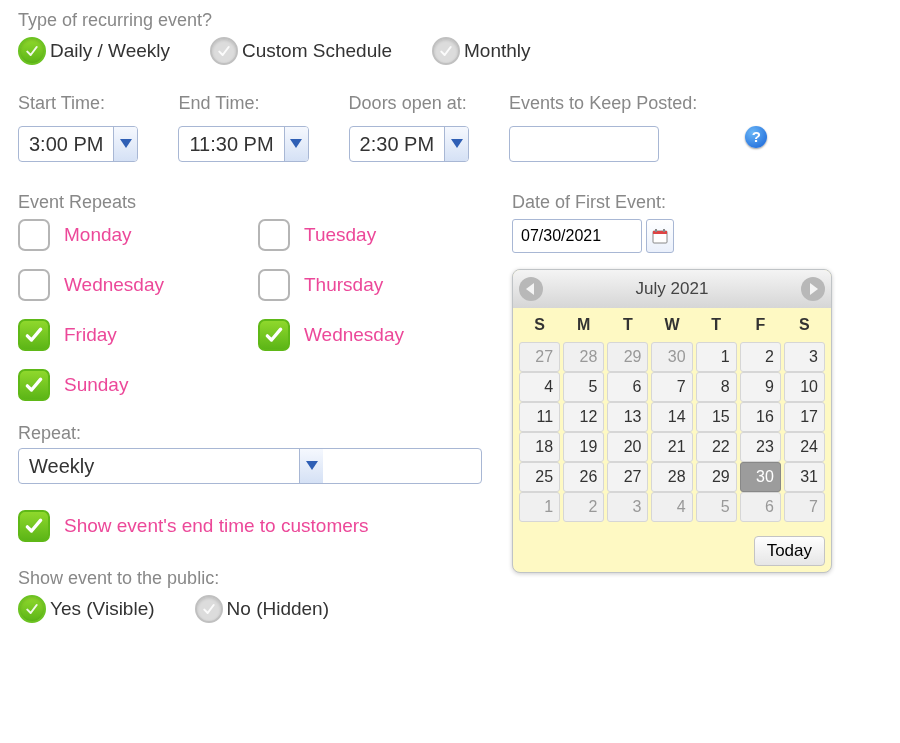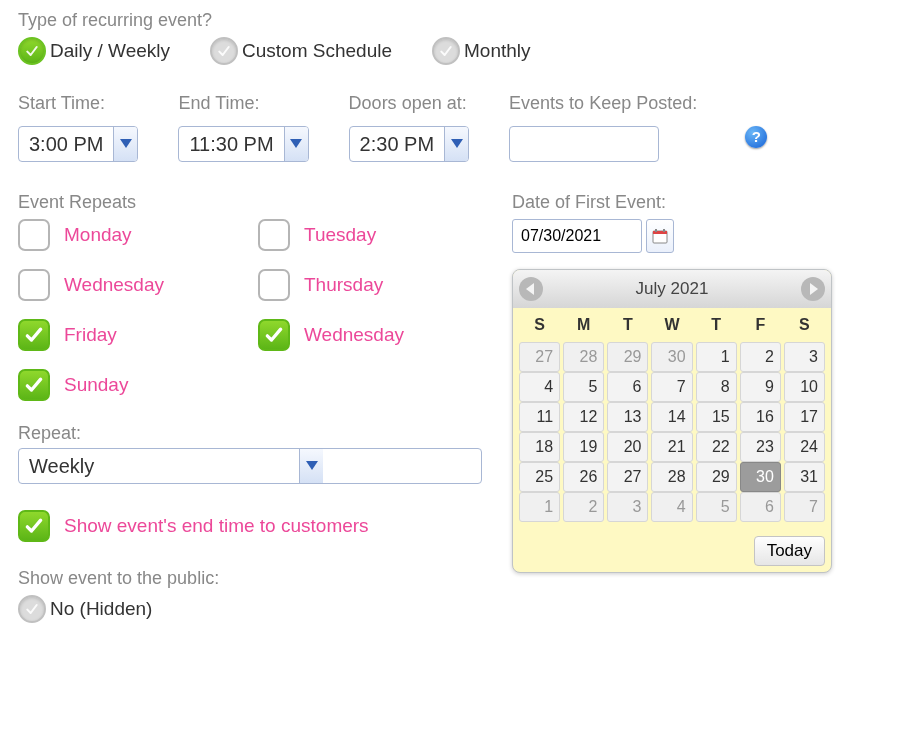--- a/index.html
+++ b/index.html
@@ -305,20 +305,28 @@
         <svg class="tick" viewBox="0 0 24 24">
             <polyline points="4,13 9,18 20,5"></polyline>
           </svg>
       </span>
       <span class="check-label">Show event's end time to customers</span>
     </div>
 
     <div class="section-label">Show event to the public:</div>
     <div class="radio-row" id="visibility-group" style="margin-bottom:0;">
         <div class="radio-item">
+          <span class="radio checked">
+            <svg class="tick" viewBox="0 0 24 24">
+              <polyline points="5,13 10,18 19,6"></polyline>
+            </svg>
+          </span>
+          <span class="radio-label">Yes (Visible)</span>
+        </div>
+        <div class="radio-item">
           <span class="radio">
             <svg class="tick" viewBox="0 0 24 24">
               <polyline points="5,13 10,18 19,6"></polyline>
             </svg>
           </span>
           <span class="radio-label">No (Hidden)</span>
         </div>
       </div>
   </div>
 

